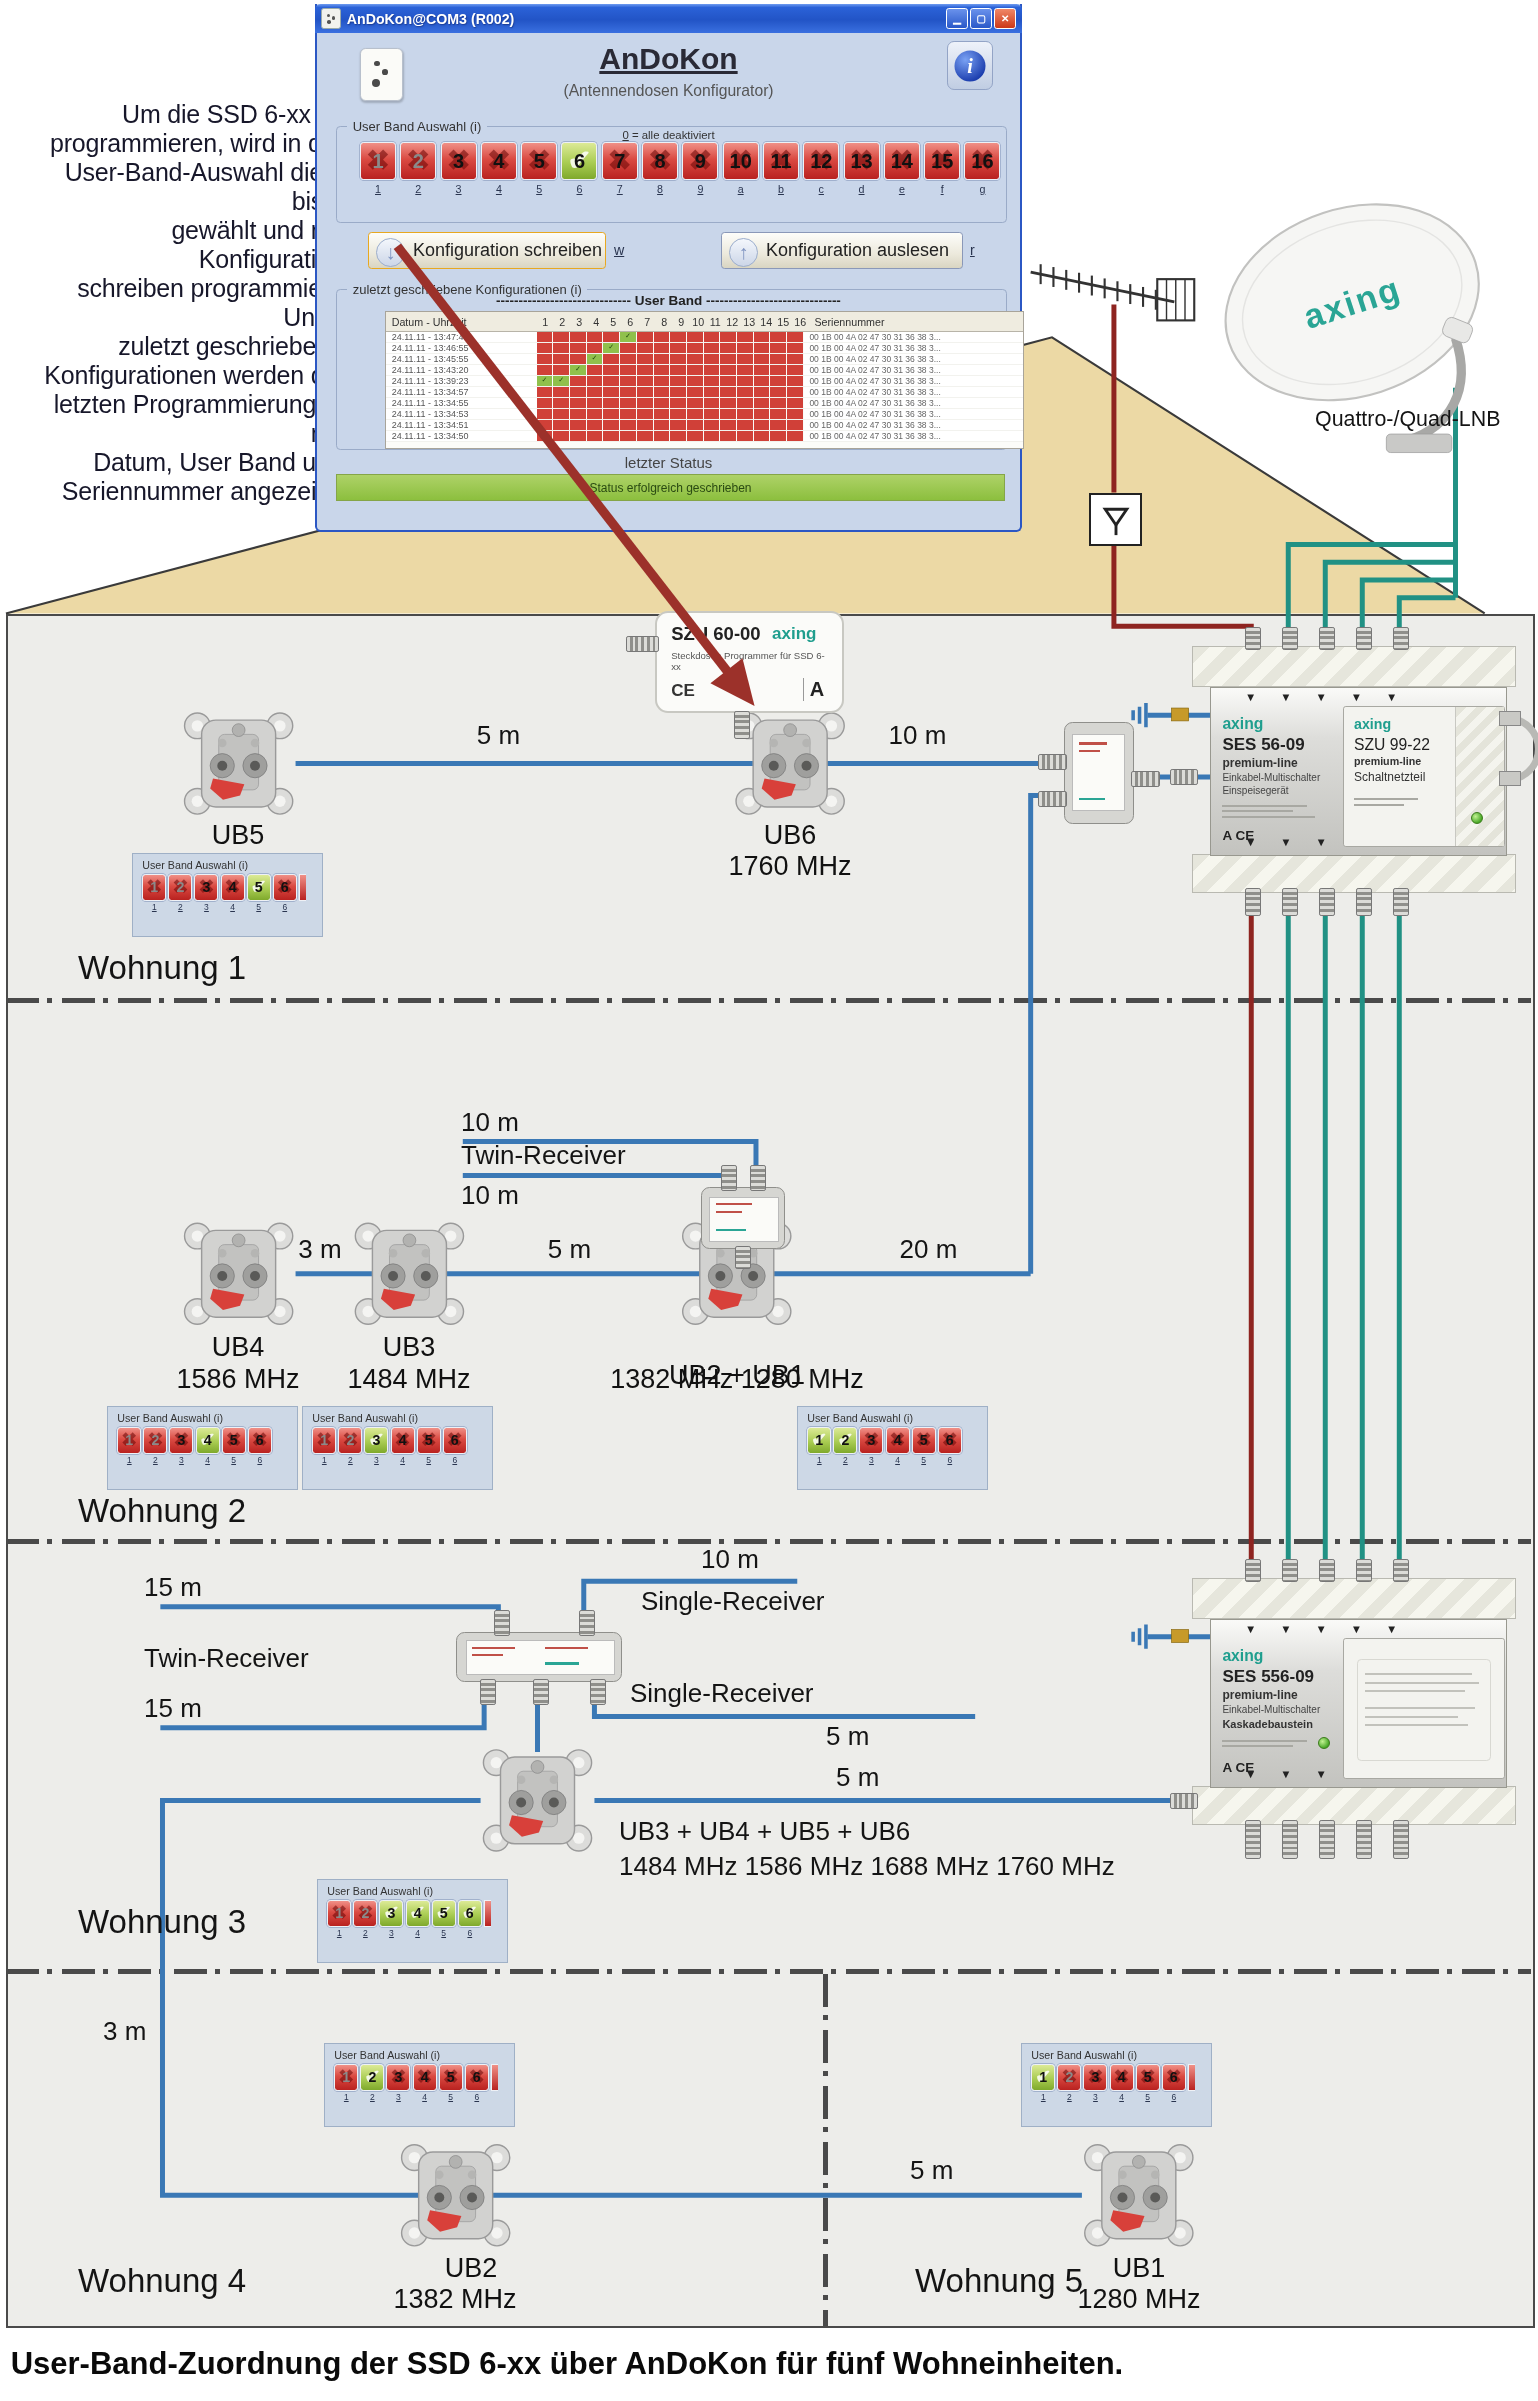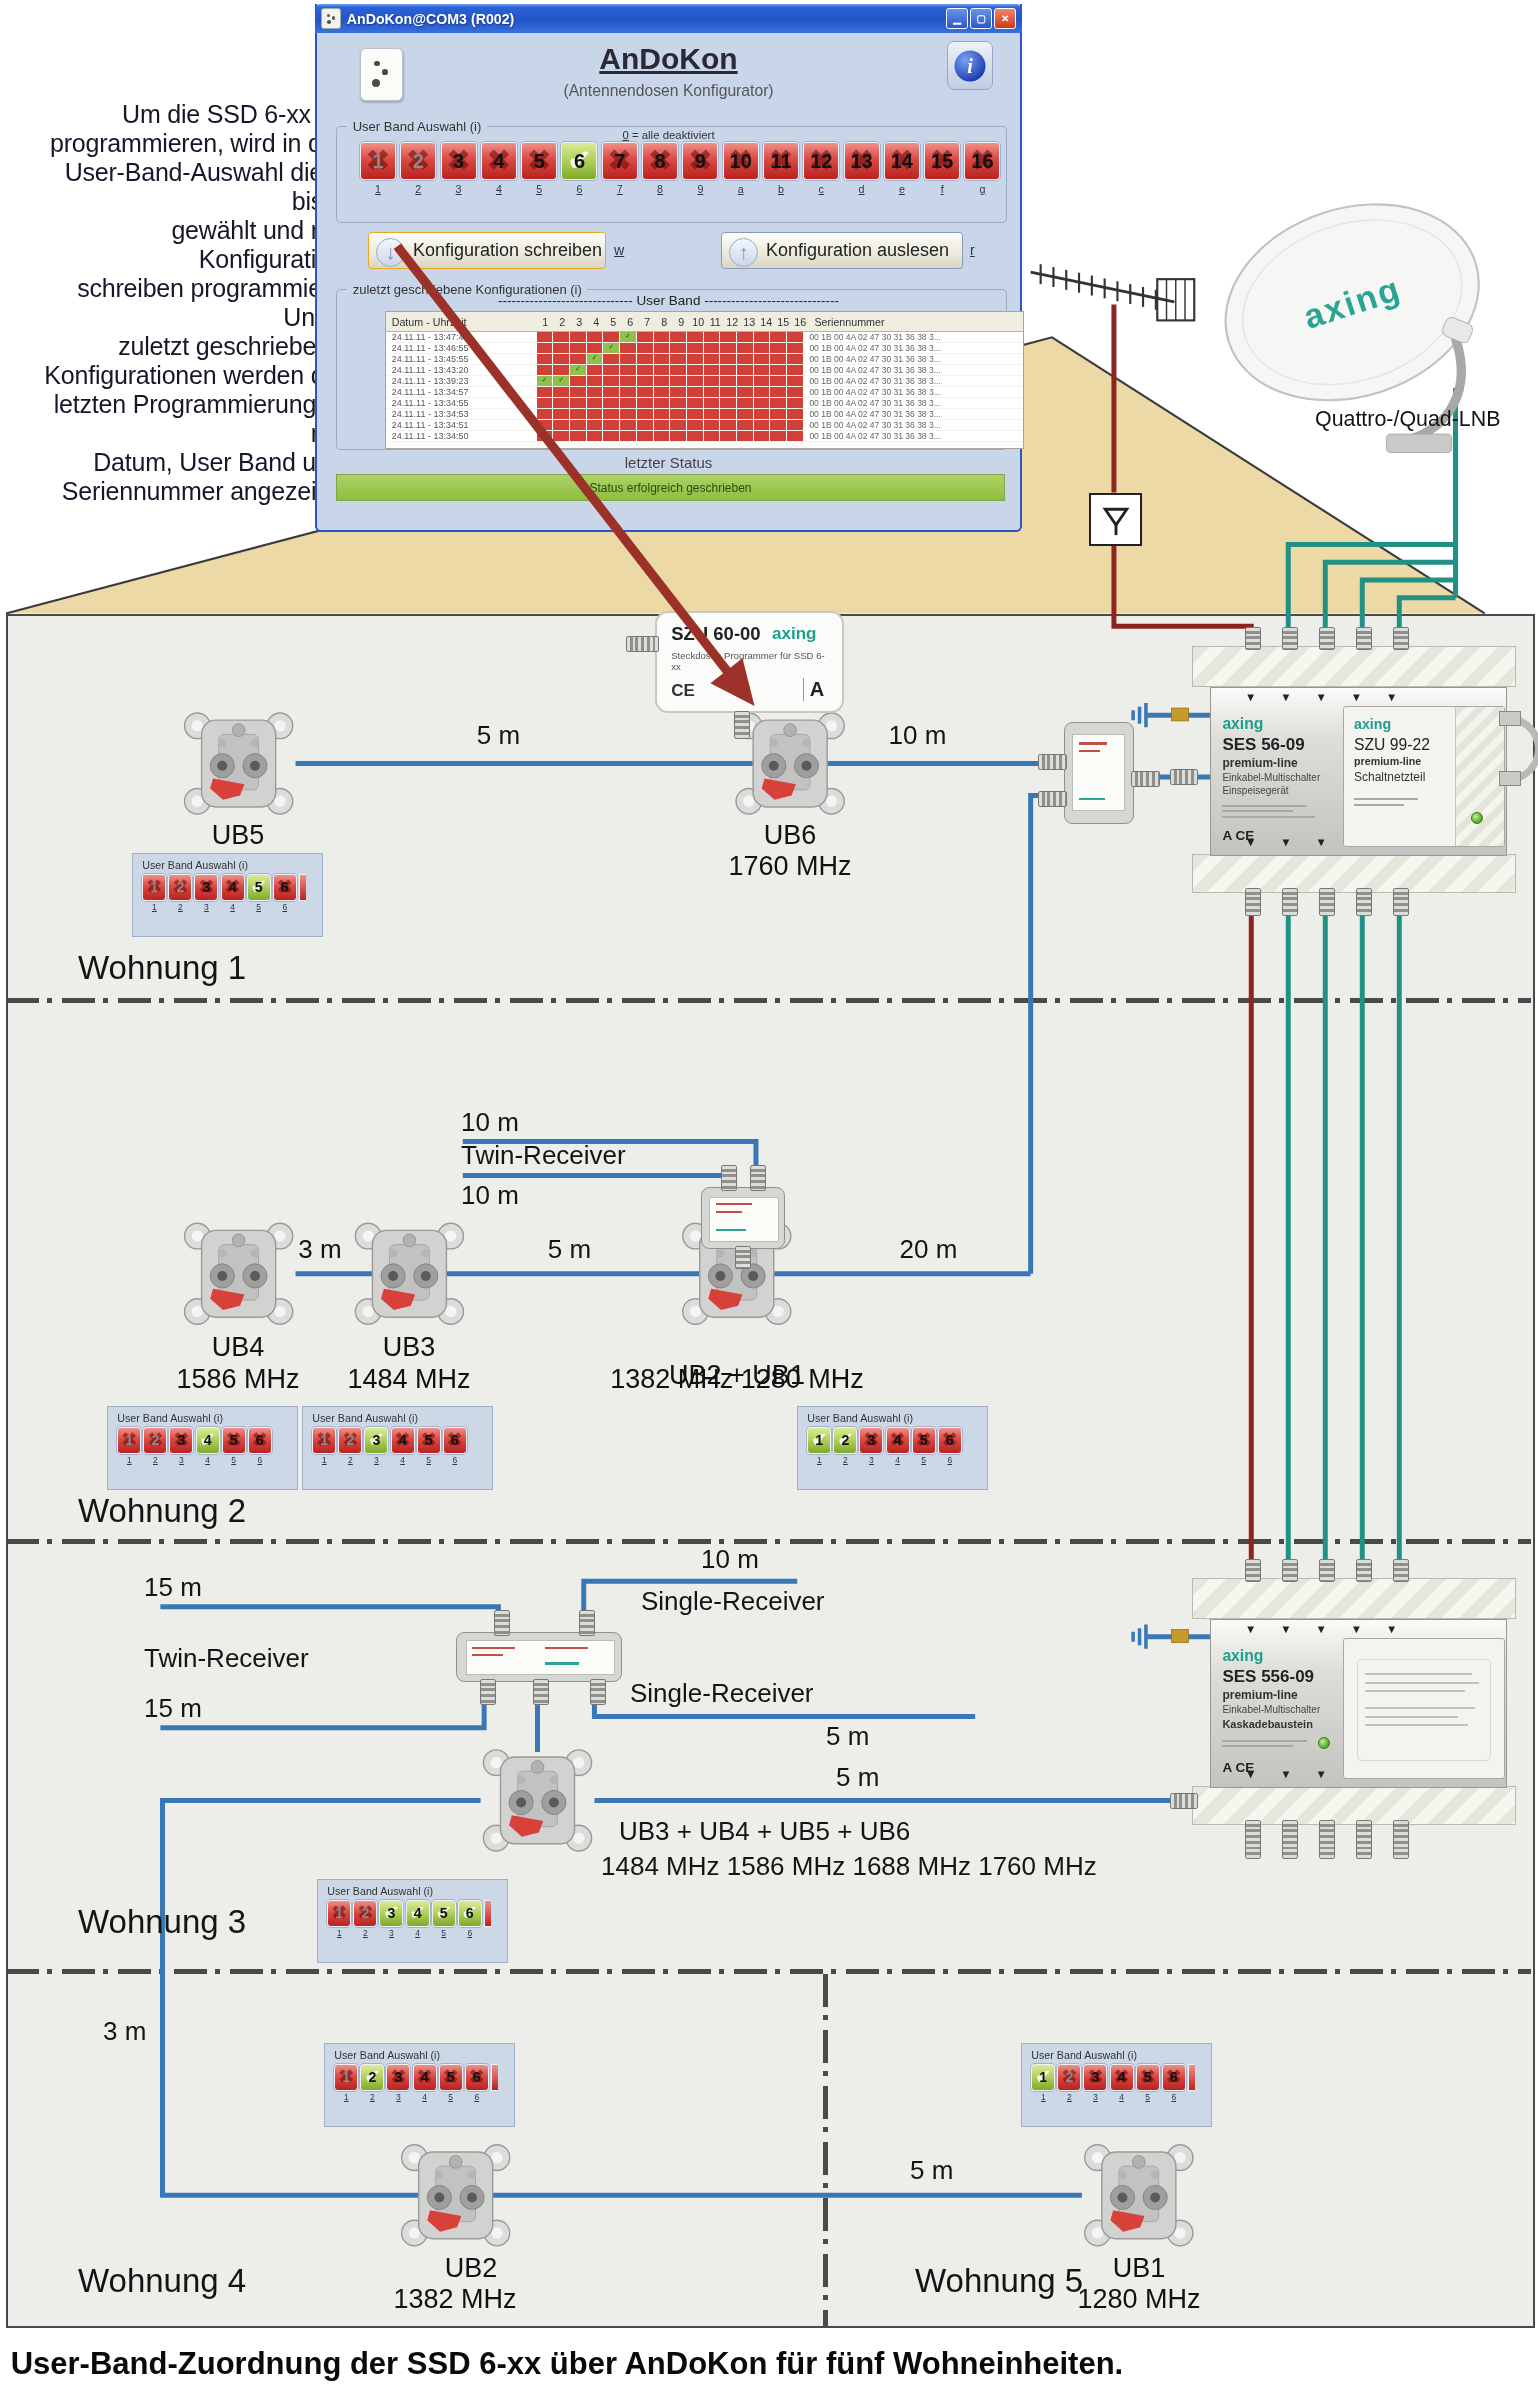--- a/index.html
+++ b/index.html
@@ -96,21 +96,21 @@
   #deact-hint{position:absolute;left:0;top:125px;width:100%;text-align:center;font-size:11.4px;color:#333;z-index:3;}
   #deact-hint .u{text-decoration:underline;}
   .xbtn{position:absolute;height:37px;box-sizing:border-box;background:linear-gradient(180deg,#fdfdfa,#ece9dc 60%,#d9d5c2);
         border:1.4px solid #e8a820;border-radius:3.6px;display:flex;align-items:center;
         font-size:18px;color:#222;padding-left:44px;}
   .xbtn.plain{border:0.7px solid #8a98b8;}
   .xbtn .ic{position:absolute;left:7.1px;top:4.3px;width:27px;height:27px;border-radius:50%;
         background:linear-gradient(180deg,#f4f7fc,#ccd6e8);border:0.7px solid #9badcc;
         color:#8095c2;font-size:20px;font-weight:bold;display:flex;align-items:center;justify-content:center;}
   .sc-letter{position:absolute;font-size:14.2px;color:#2a3550;text-decoration:underline;}
-  #band-dashes{position:absolute;left:0;top:289px;width:100%;text-align:center;font-size:13.5px;font-weight:normal;color:#222;}
+  #band-dashes{position:absolute;left:0;top:289px;width:100%;text-align:center;font-size:13.5px;font-weight:bold;color:#222;}
   
   #cfg-table{position:absolute;left:44px;top:307px;width:637px;border:0.7px solid #a8a49a;background:#fff;font-size:9.3px;margin-left:24px;}
   .thead{display:flex;background:#efece0;border-bottom:0.7px solid #b8b4a8;height:18.5px;align-items:center;font-size:10.7px;color:#333;}
   .th-time{width:145px;padding-left:5.7px;}
   .th-b{width:17px;text-align:center;}
   .th-serial{padding-left:5.7px;}
   .trow{display:flex;height:10px;border-bottom:0.7px solid #f2f2ee;align-items:stretch;}
   .td-time{width:145px;padding-left:5.7px;font-size:9px;color:#555;line-height:10px;}
   .td-band{width:15.7px;background:#d04038;border-right:1.4px solid #fbfbf8;font-size:7.1px;line-height:9.3px;text-align:center;color:#234d10;}
   .td-band.on{background:#90c04c;}
@@ -442,21 +442,21 @@
   <div class="outlet-name" style="left:167px;top:851px;">1688 MHz</div>
   <div class="outlet-name" style="left:719px;top:820px;">UB6</div>
   <div class="outlet-name" style="left:719px;top:851px;">1760 MHz</div>
   <div class="outlet-name" style="left:167px;top:1332px;">UB4</div>
   <div class="outlet-name" style="left:167px;top:1364px;">1586 MHz</div>
   <div class="outlet-name" style="left:338px;top:1332px;">UB3</div>
   <div class="outlet-name" style="left:338px;top:1364px;">1484 MHz</div>
   <div class="outlet-name" style="left:630px;top:1360px;width:214px;">UB2 + UB1</div>
   <div class="outlet-name" style="left:609px;top:1364px;width:256px;">1382 MHz 1280 MHz</div>
   <div class="lbl" style="left:619px;top:1816px;">UB3 + UB4 + UB5 + UB6</div>
-  <div class="lbl" style="left:601px;top:1851px;">1484 MHz 1586 MHz 1688 MHz 1760 MHz</div>
+  <div class="lbl" style="left:619px;top:1851px;">1484 MHz 1586 MHz 1688 MHz 1760 MHz</div>
   <div class="outlet-name" style="left:400px;top:2253px;">UB2</div>
   <div class="outlet-name" style="left:384px;top:2284px;">1382 MHz</div>
   <div class="outlet-name" style="left:1068px;top:2253px;">UB1</div>
   <div class="outlet-name" style="left:1068px;top:2284px;">1280 MHz</div>
 
   <div class="wohnung" style="left:78px;top:949px;">Wohnung 1</div>
   <div class="wohnung" style="left:78px;top:1492px;">Wohnung 2</div>
   <div class="wohnung" style="left:78px;top:1903px;">Wohnung 3</div>
   <div class="wohnung" style="left:78px;top:2262px;">Wohnung 4</div>
   <div class="wohnung" style="left:915px;top:2262px;">Wohnung 5</div>

